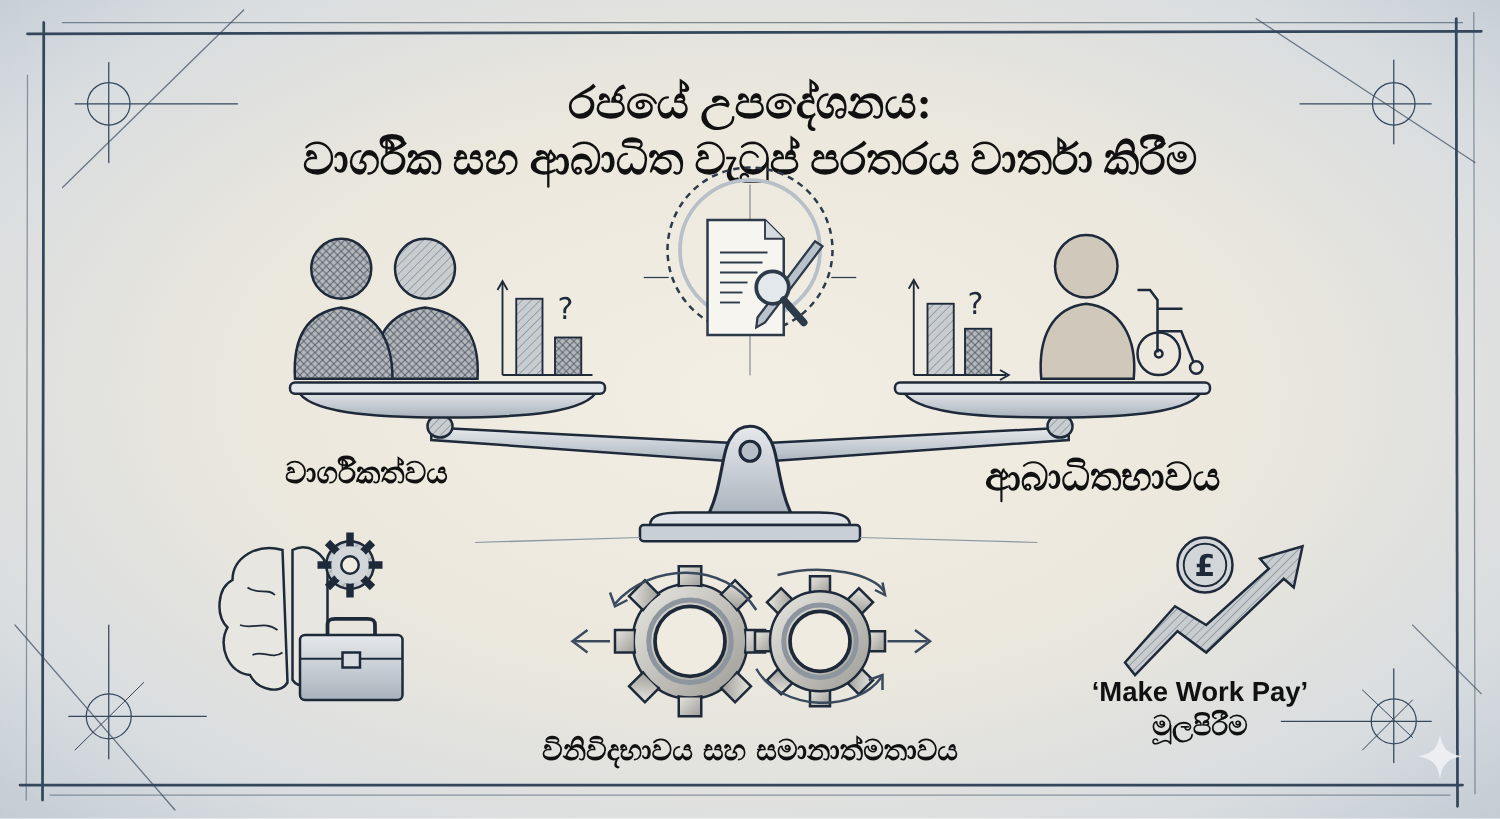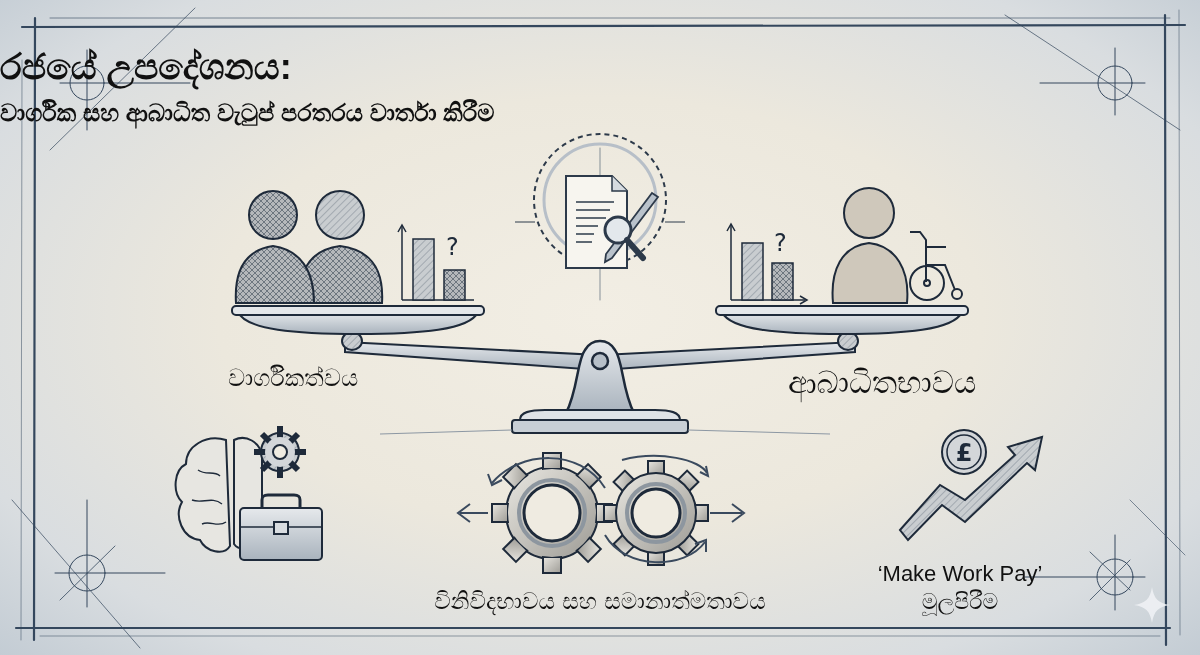--- a/index.html
+++ b/index.html
@@ -7,36 +7,36 @@
       width: 1200px; height: 655px; overflow: hidden;
       font-family: "DejaVu Sans", sans-serif;
     }
     .canvas {
       position: relative; width: 1200px; height: 655px; overflow: hidden;
       background:
         radial-gradient(ellipse at 50% 48%, #f2eee4 0%, #ece8dd 45%, #d9dde0 80%, #c3ccd4 100%);
     }
     .frame { position: absolute; inset: 0; pointer-events: none; }
     .title {
-      position: absolute; left: 0; right: 0; top: 44px;
-      color: #111; font-weight: bold;
-      font-family: Liberation Sans, sans-serif;
+      position: absolute; left: 0; right: 0; top: 59px;
+      text-align: center; color: #111; font-weight: bold;
+      font-family: Liberation Serif, serif;
     }
     .title .l1 { font-size: 36px; line-height: 46px; }
-    .title .l2 { font-size: 24px; line-height: 46px; }
+    .title .l2 { font-size: 35px; line-height: 46px; }
     .illus { position: absolute; left: 0; top: 0; width: 1200px; height: 655px; }
     .label {
-      position: absolute; color: #111; font-weight: normal;
+      position: absolute; color: #111; font-weight: bold;
       font-family: "DejaVu Sans", sans-serif; text-align: center; white-space: nowrap;
     }
     .lbl-left { left: 228px; top: 364px; font-size: 24px; }
     .lbl-right { left: 788px; top: 364px; font-size: 31px; }
     .lbl-sl { left: 180px; top: 560px; font-size: 22px; line-height: 28px; width: 150px; }
     .lbl-gears { left: 420px; top: 588px; font-size: 23px; width: 360px; }
-    .lbl-mwp { left: 870px; top: 540px; font-size: 22px; line-height: 28px; width: 180px; font-family: "Liberation Sans", sans-serif; margin-top: 20px; }
+    .lbl-mwp { left: 870px; top: 540px; font-size: 22px; line-height: 28px; width: 180px; font-family: "Liberation Sans", sans-serif; }
     .lbl-mwp .sub { font-family: "DejaVu Sans", sans-serif; }
     .sparkle { position: absolute; left: 1132px; top: 585px; width: 40px; height: 40px; }
   </style>
 </head>
 <body>
 
 <div class="canvas">
 
   <svg class="frame" width="1200" height="655" viewBox="0 0 1200 655">
     <g stroke="#34475d" fill="none" stroke-linecap="round">

